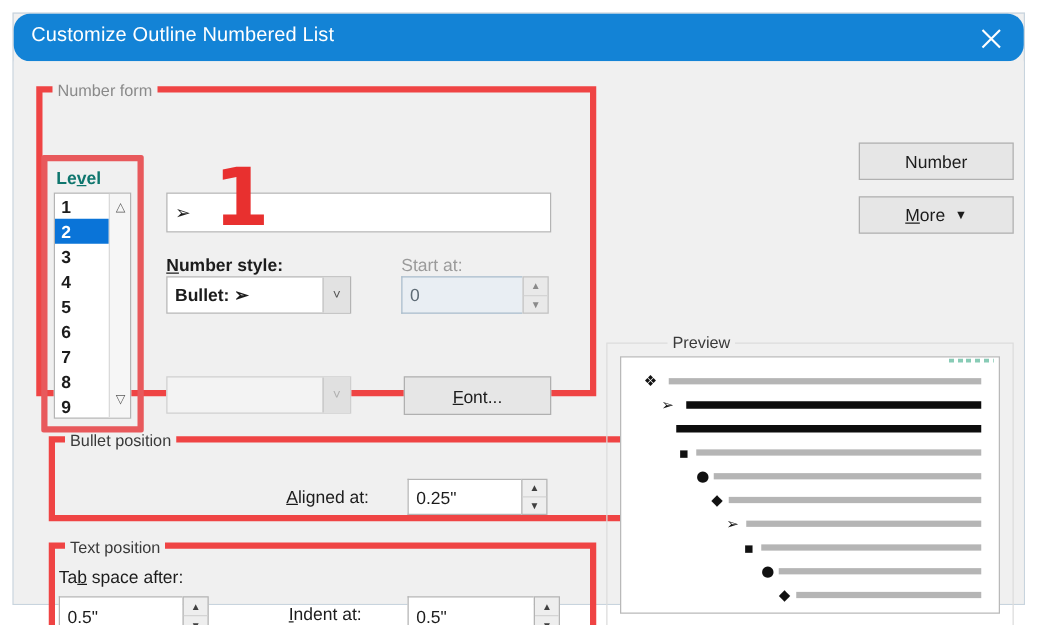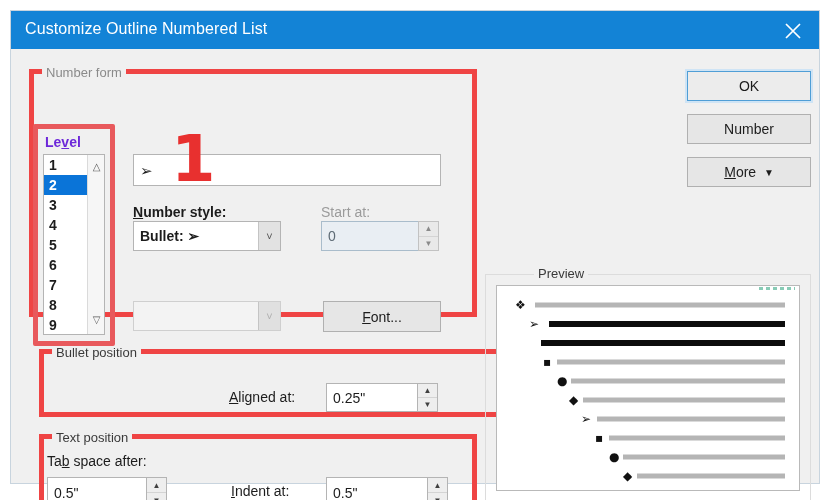--- a/index.html
+++ b/index.html
@@ -29,20 +29,21 @@
     box-sizing: border-box;
   }
 
   .titlebar {
     position: absolute;
     left: 0; top: 0;
     width: 100%;
     height: 38px;
     background: #1383d6;
     box-sizing: border-box;
+    border-radius: 13px;
   }
   .title-text {
     position: absolute;
     left: 14px;
     top: 9px;
     font-size: 16px;
     color: #ffffff;
     letter-spacing: 0.1px;
     white-space: nowrap;
   }
@@ -81,21 +82,21 @@
 
   #group-number-form { left: 18px; top: 20px; width: 448px; height: 248px; }
   #group-bullet-position { left: 28px; top: 300px; width: 476px; height: 68px; }
   #group-text-position { left: 28px; top: 385px; width: 438px; height: 78px; }
 
   
   .level-label {
     position: absolute;
     left: 34px; top: 85px;
     font-size: 14px;
-    color: #6d28d9;
+    color: #0f766e;
     font-weight: 600;
   }
   .level-label u { text-decoration: underline; }
 
   .listbox {
     position: absolute;
     left: 32px; top: 105px;
     width: 62px; height: 181px;
     background: #ffffff;
     border: 1px solid #b4b4b4;
@@ -457,21 +458,20 @@
       </div>
       <div class="lbl" id="lbl-indent-at"><u>I</u><span>ndent at:</span></div>
       <div class="spin-wrap" id="spin-indent-at">
         <div class="spin-input">0.5"</div>
         <div class="spin-btns">
           <div>▲</div>
           <div>▼</div>
         </div>
       </div>
 
-      <div class="btn focus" id="btn-ok">OK</div>
       <div class="btn" id="btn-cancel">Number</div>
       <div class="btn" id="btn-more"><u>M</u><span>ore</span>&nbsp;&nbsp;<span style="font-size:10px;">▼</span></div>
 
       <div id="preview-group">
         <span class="group-label" style="color:#3a3a3a;margin-left:40px;">Preview</span>
         <div class="preview-box" id="preview-box">
           <div class="pv-green"></div>
         <div class="pv-row" style="top: 10px;">
               <span class="pv-bullet" style="left: 18px;">❖</span>
               <span class="pv-line" style="left: 38px;"></span>

